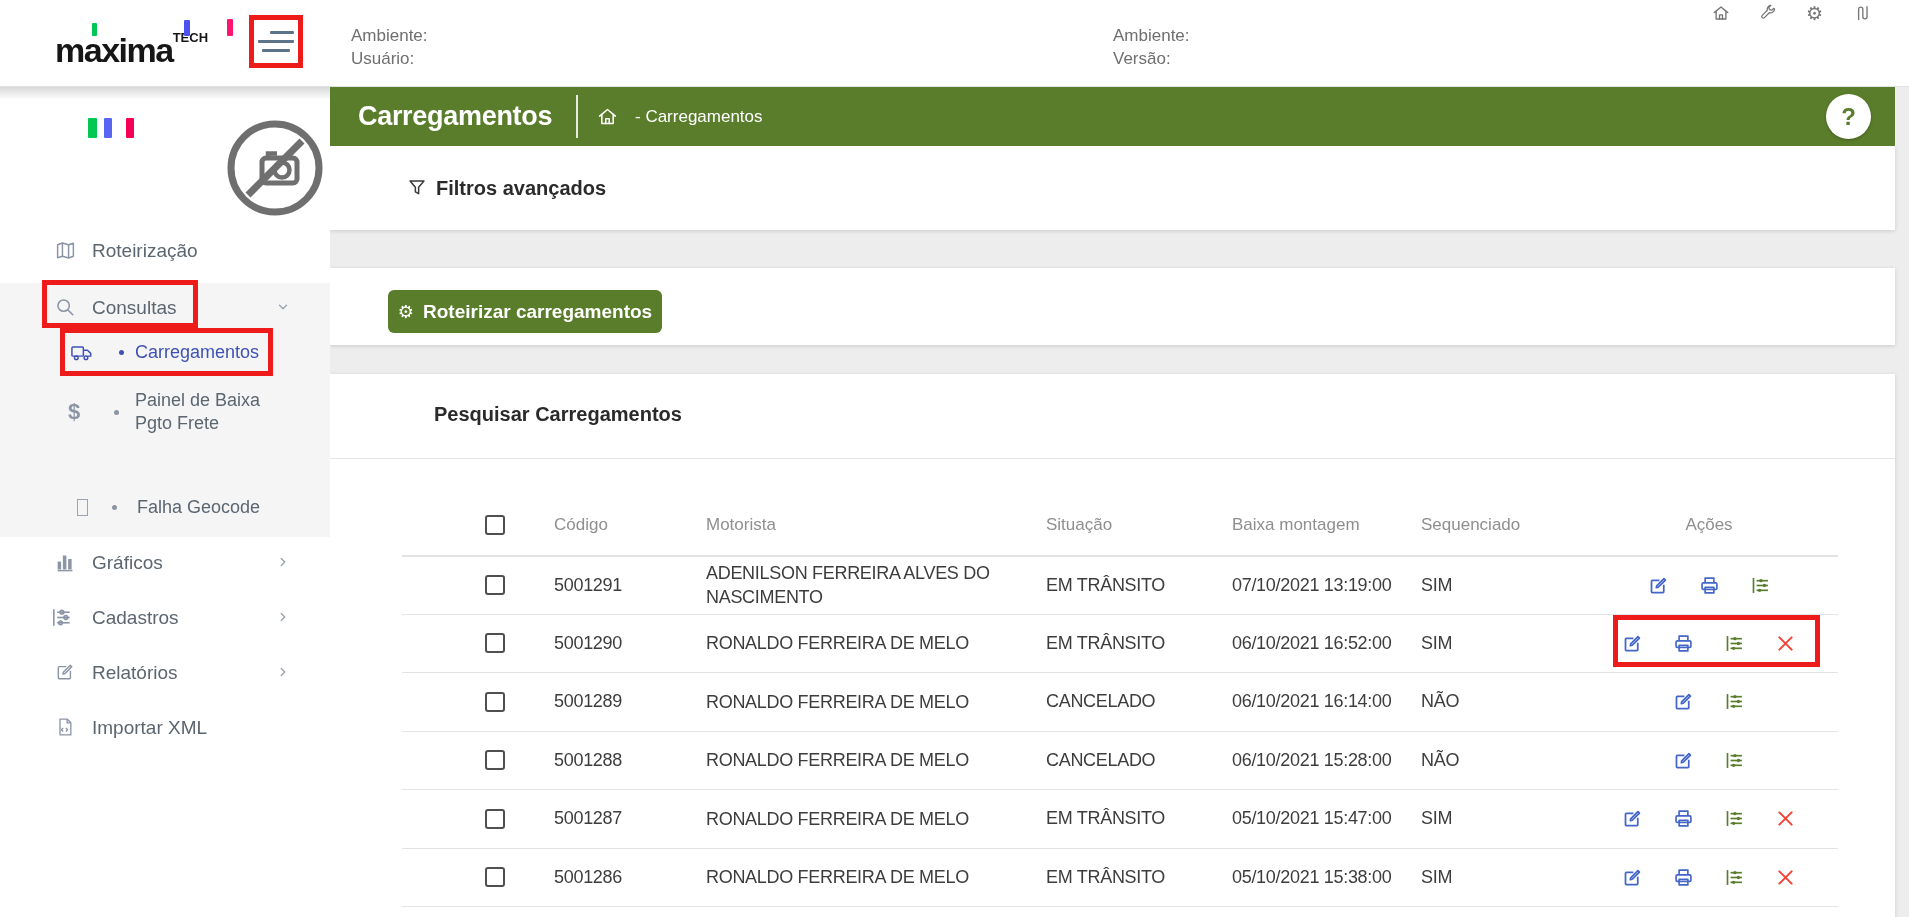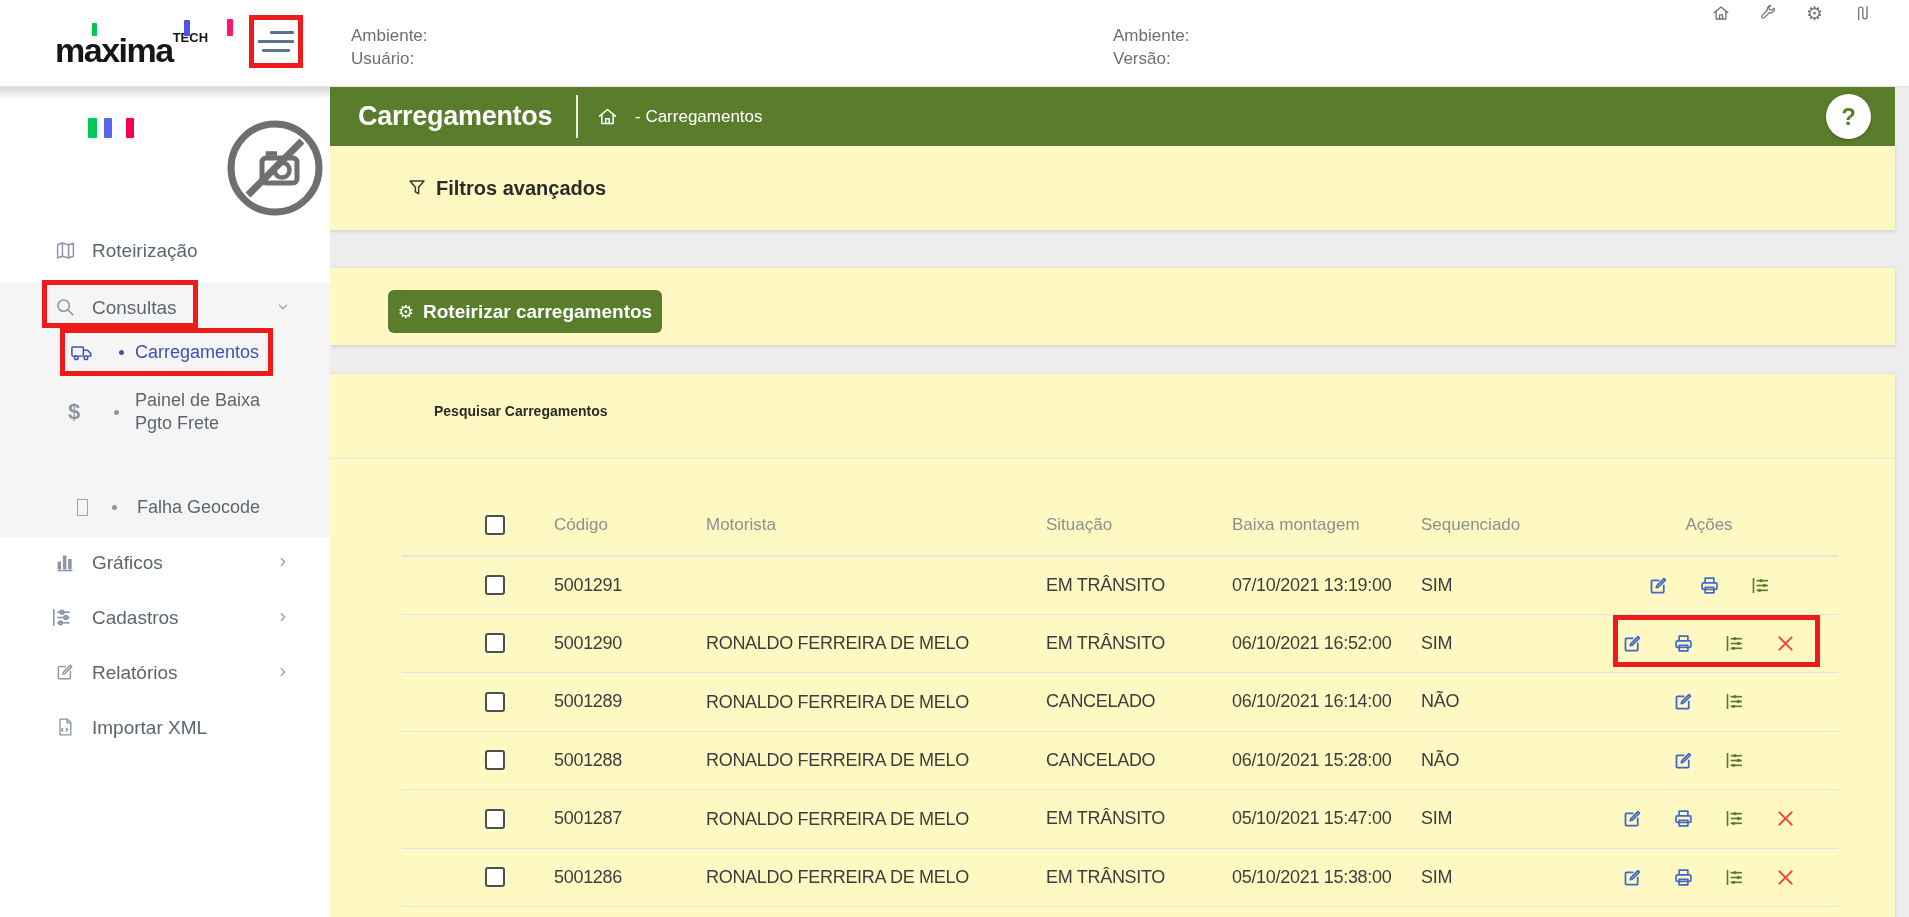--- a/index.html
+++ b/index.html
@@ -53,31 +53,31 @@
 
   
   .greenbar { position:absolute; left:330px; top:87px; width:1565px; height:59px; background:#5a7d2b; color:#fff; z-index:5; }
   .gb-title { position:absolute; left:28px; top:0; height:59px; display:flex; align-items:center; font-size:27px; font-weight:bold; letter-spacing:-0.3px; }
   .gb-div { position:absolute; left:246px; top:8px; width:2px; height:43px; background:rgba(255,255,255,0.85); }
   .gb-home { position:absolute; left:267px; top:19px; width:21px; height:21px; color:#fff; cursor:pointer; }
   .gb-crumb { position:absolute; left:305px; top:0; height:59px; display:flex; align-items:center; font-size:17px; }
   .gb-help { position:absolute; right:24px; top:7px; width:45px; height:45px; border-radius:50%; background:#fff; color:#5a7d2b; font-size:24px; font-weight:bold; display:flex; align-items:center; justify-content:center; cursor:pointer; box-shadow:0 1px 3px rgba(0,0,0,0.25); }
 
   
-  .card { position:absolute; left:330px; width:1565px; background:#fef9c3; box-shadow:0 1px 4px rgba(0,0,0,0.15); }
+  .card { position:absolute; left:330px; width:1565px; background:#ffffff; box-shadow:0 1px 4px rgba(0,0,0,0.15); }
   .card-filters { top:146px; height:84px; }
   .filters-head { position:absolute; left:78px; top:0; height:84px; display:flex; align-items:center; gap:10px; cursor:pointer; }
   .filters-title { font-size:20px; font-weight:bold; color:#2b2b2b; }
   .card-toolbar { top:268px; height:77px; }
   .route-btn { position:absolute; left:58px; top:22px; width:274px; height:43px; background:#5a7d2b; border:none; border-radius:6px; color:#fff; font-size:19px; font-weight:bold; font-family:inherit; display:flex; align-items:center; justify-content:center; gap:9px; cursor:pointer; }
   .route-btn .bgear { font-size:18px; font-weight:normal; font-family:"DejaVu Sans",sans-serif; }
 
   
   .card-table { top:374px; height:543px; overflow:hidden; }
-  .tbl-title { position:absolute; left:104px; top:29px; font-size:14px; font-weight:bold; color:#2a2a2a; }
+  .tbl-title { position:absolute; left:104px; top:29px; font-size:20px; font-weight:bold; color:#2a2a2a; }
   .tbl-title-div { position:absolute; left:0; top:84px; width:1565px; height:1px; background:#e6e6e6; }
   .thead { position:absolute; left:72px; top:120px; width:1436px; height:62px; border-bottom:1px solid #e3e3e3; }
   .thead .hcell { position:absolute; top:0; height:62px; display:flex; align-items:center; font-size:17px; color:#8f8f8f; }
   .tbody { position:absolute; left:72px; top:182px; width:1436px; }
   .trow { position:relative; width:1436px; height:58.5px; border-bottom:1px solid #e3e3e3; }
   .cell { position:absolute; top:0; height:100%; display:flex; align-items:center; font-size:18px; color:#3d3d3d; letter-spacing:-0.3px; }
   .c-check  { left:83px; }
   .c-code   { left:152px; }
   .c-driver { left:304px; width:285px; line-height:24px; }
   .c-status { left:644px; }
@@ -333,20 +333,21 @@
       <div class="hcell" style="left:1157px;width:300px;justify-content:center;">Ações</div>
     </div>
 
     <div class="tbody">
 
       <div class="trow" style="border-top:1px solid #e3e3e3;">
         <div class="cell c-check">
             <span class="checkbox"></span>
           </div>
         <div class="cell c-code">5001291</div>
+        <div class="cell c-driver">ADENILSON FERREIRA ALVES DO NASCIMENTO</div>
         <div class="cell c-status">EM TRÂNSITO</div>
         <div class="cell c-date">07/10/2021 13:19:00</div>
         <div class="cell c-seq">SIM</div>
         <div class="cell c-actions">
           <span class="aicon">
               <svg viewBox="0 0 24 24" width="21" height="21" fill="none" stroke="#4466c8" stroke-width="2" stroke-linejoin="round">
                 <path d="M13 6H5a1 1 0 0 0-1 1v12a1 1 0 0 0 1 1h12a1 1 0 0 0 1-1v-8"></path>
                 <path d="M9.5 14.5l2.2-.5 8.2-8.2-1.7-1.7-8.2 8.2z"></path>
               </svg>
             </span>

